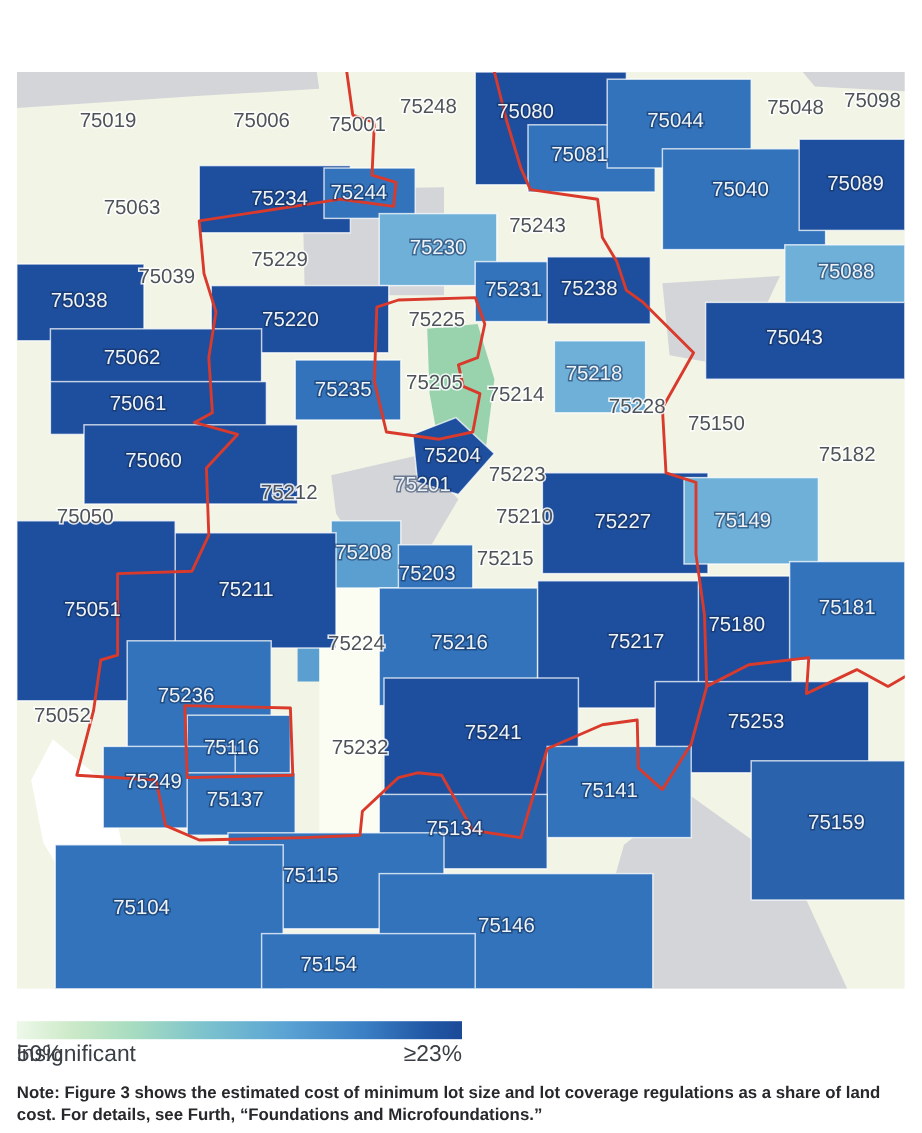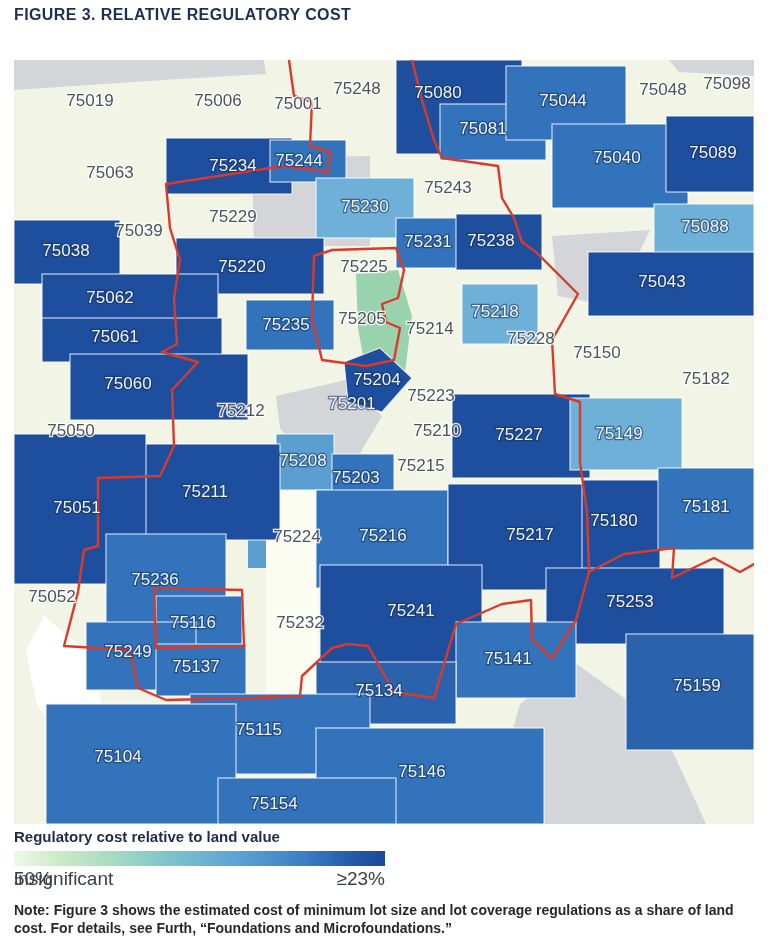--- a/index.html
+++ b/index.html
@@ -18,21 +18,20 @@
   .legend-labels{position:absolute;left:14px;top:868px;width:371px;height:20px;font-size:19px;color:#3a3f45;}
   .legend-labels .ll-left{position:absolute;left:0;top:0;}
   .legend-labels .ll-mid{position:absolute;left:0;right:0;top:0;}
   .legend-labels .ll-right{position:absolute;right:0;top:0;}
   .note{position:absolute;left:14px;top:901px;width:742px;font-size:14px;line-height:1.32;color:#26282b;font-weight:bold;}
 </style>
 </head>
 <body>
 
 <div class="page">
-  <div class="fig-title">FIGURE 3. RELATIVE REGULATORY COST</div>
 
   <div class="map-wrap">
     <svg id="map-svg" width="740" height="764" viewBox="0 0 740 764" xmlns="http://www.w3.org/2000/svg">
         <rect x="0" y="0" width="740" height="764" fill="#f2f4e6"></rect>
         <polygon points="0,0 250,0 252,14 150,20 60,26 0,30" fill="#d4d5d8"></polygon>
         <polygon points="655,0 740,0 740,16 665,12" fill="#d4d5d8"></polygon>
         <polygon points="238,98 356,96 356,186 240,186" fill="#d4d5d8"></polygon>
         <polygon points="262,336 332,320 368,356 342,400 286,398 266,368" fill="#d4d5d8"></polygon>
         <polygon points="538,176 636,170 600,246 544,236" fill="#d4d5d8"></polygon>
         <polygon points="506,644 560,602 646,664 692,764 472,764" fill="#d4d5d8"></polygon>
@@ -152,21 +151,20 @@
         <text x="227" y="356" text-anchor="middle" class="zl zl-dark">75212</text>
         <text x="423" y="376" text-anchor="middle" class="zl zl-dark">75210</text>
         <text x="57" y="376" text-anchor="middle" class="zl zl-dark">75050</text>
         <text x="407" y="411" text-anchor="middle" class="zl zl-dark">75215</text>
         <text x="38" y="542" text-anchor="middle" class="zl zl-dark">75052</text>
         <text x="283" y="482" text-anchor="middle" class="zl zl-dark">75224</text>
         <text x="286" y="568" text-anchor="middle" class="zl zl-dark">75232</text>
       </svg>
   </div>
 
-  <div class="legend-title">Regulatory cost relative to land value</div>
   <div class="legend-bar"></div>
   <div class="legend-labels">
     <span class="ll-left">insignificant</span>
     <span class="ll-mid">50%</span>
     <span class="ll-right">≥23%</span>
   </div>
 
   <div class="note">Note: Figure 3 shows the estimated cost of minimum lot size and lot coverage regulations as a share of land cost. For details, see Furth, “Foundations and Microfoundations.”</div>
 </div>
 

